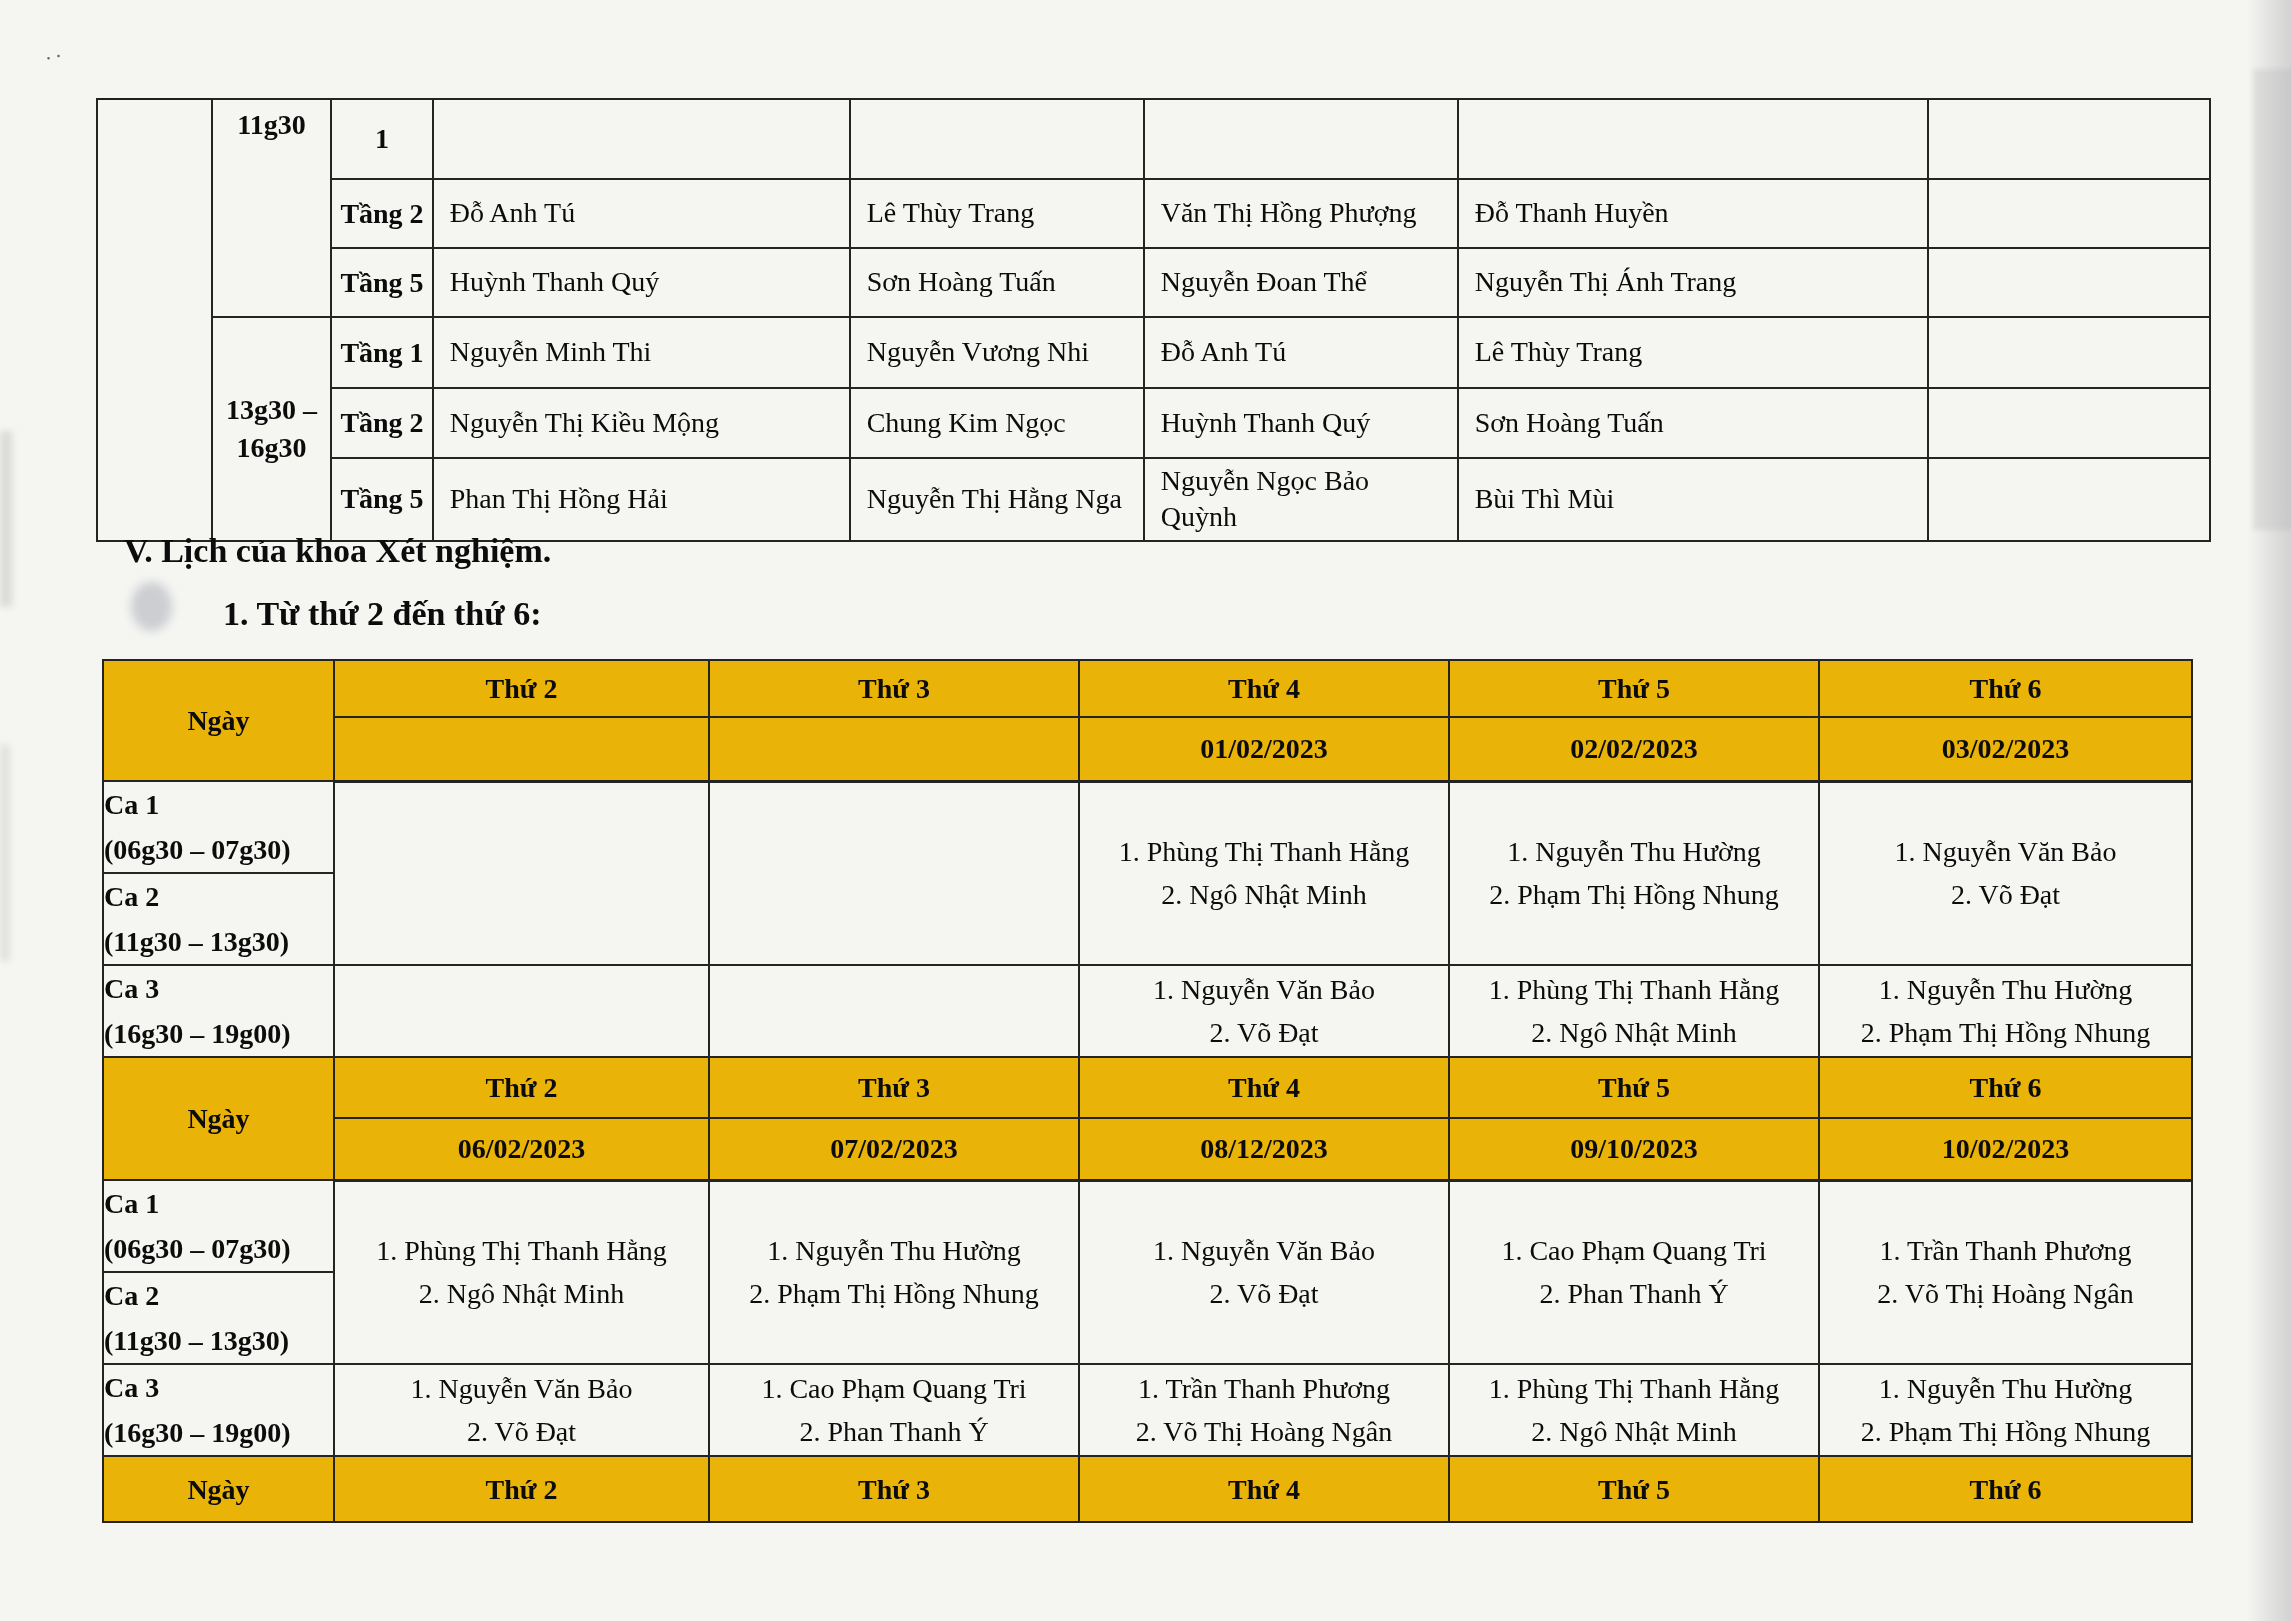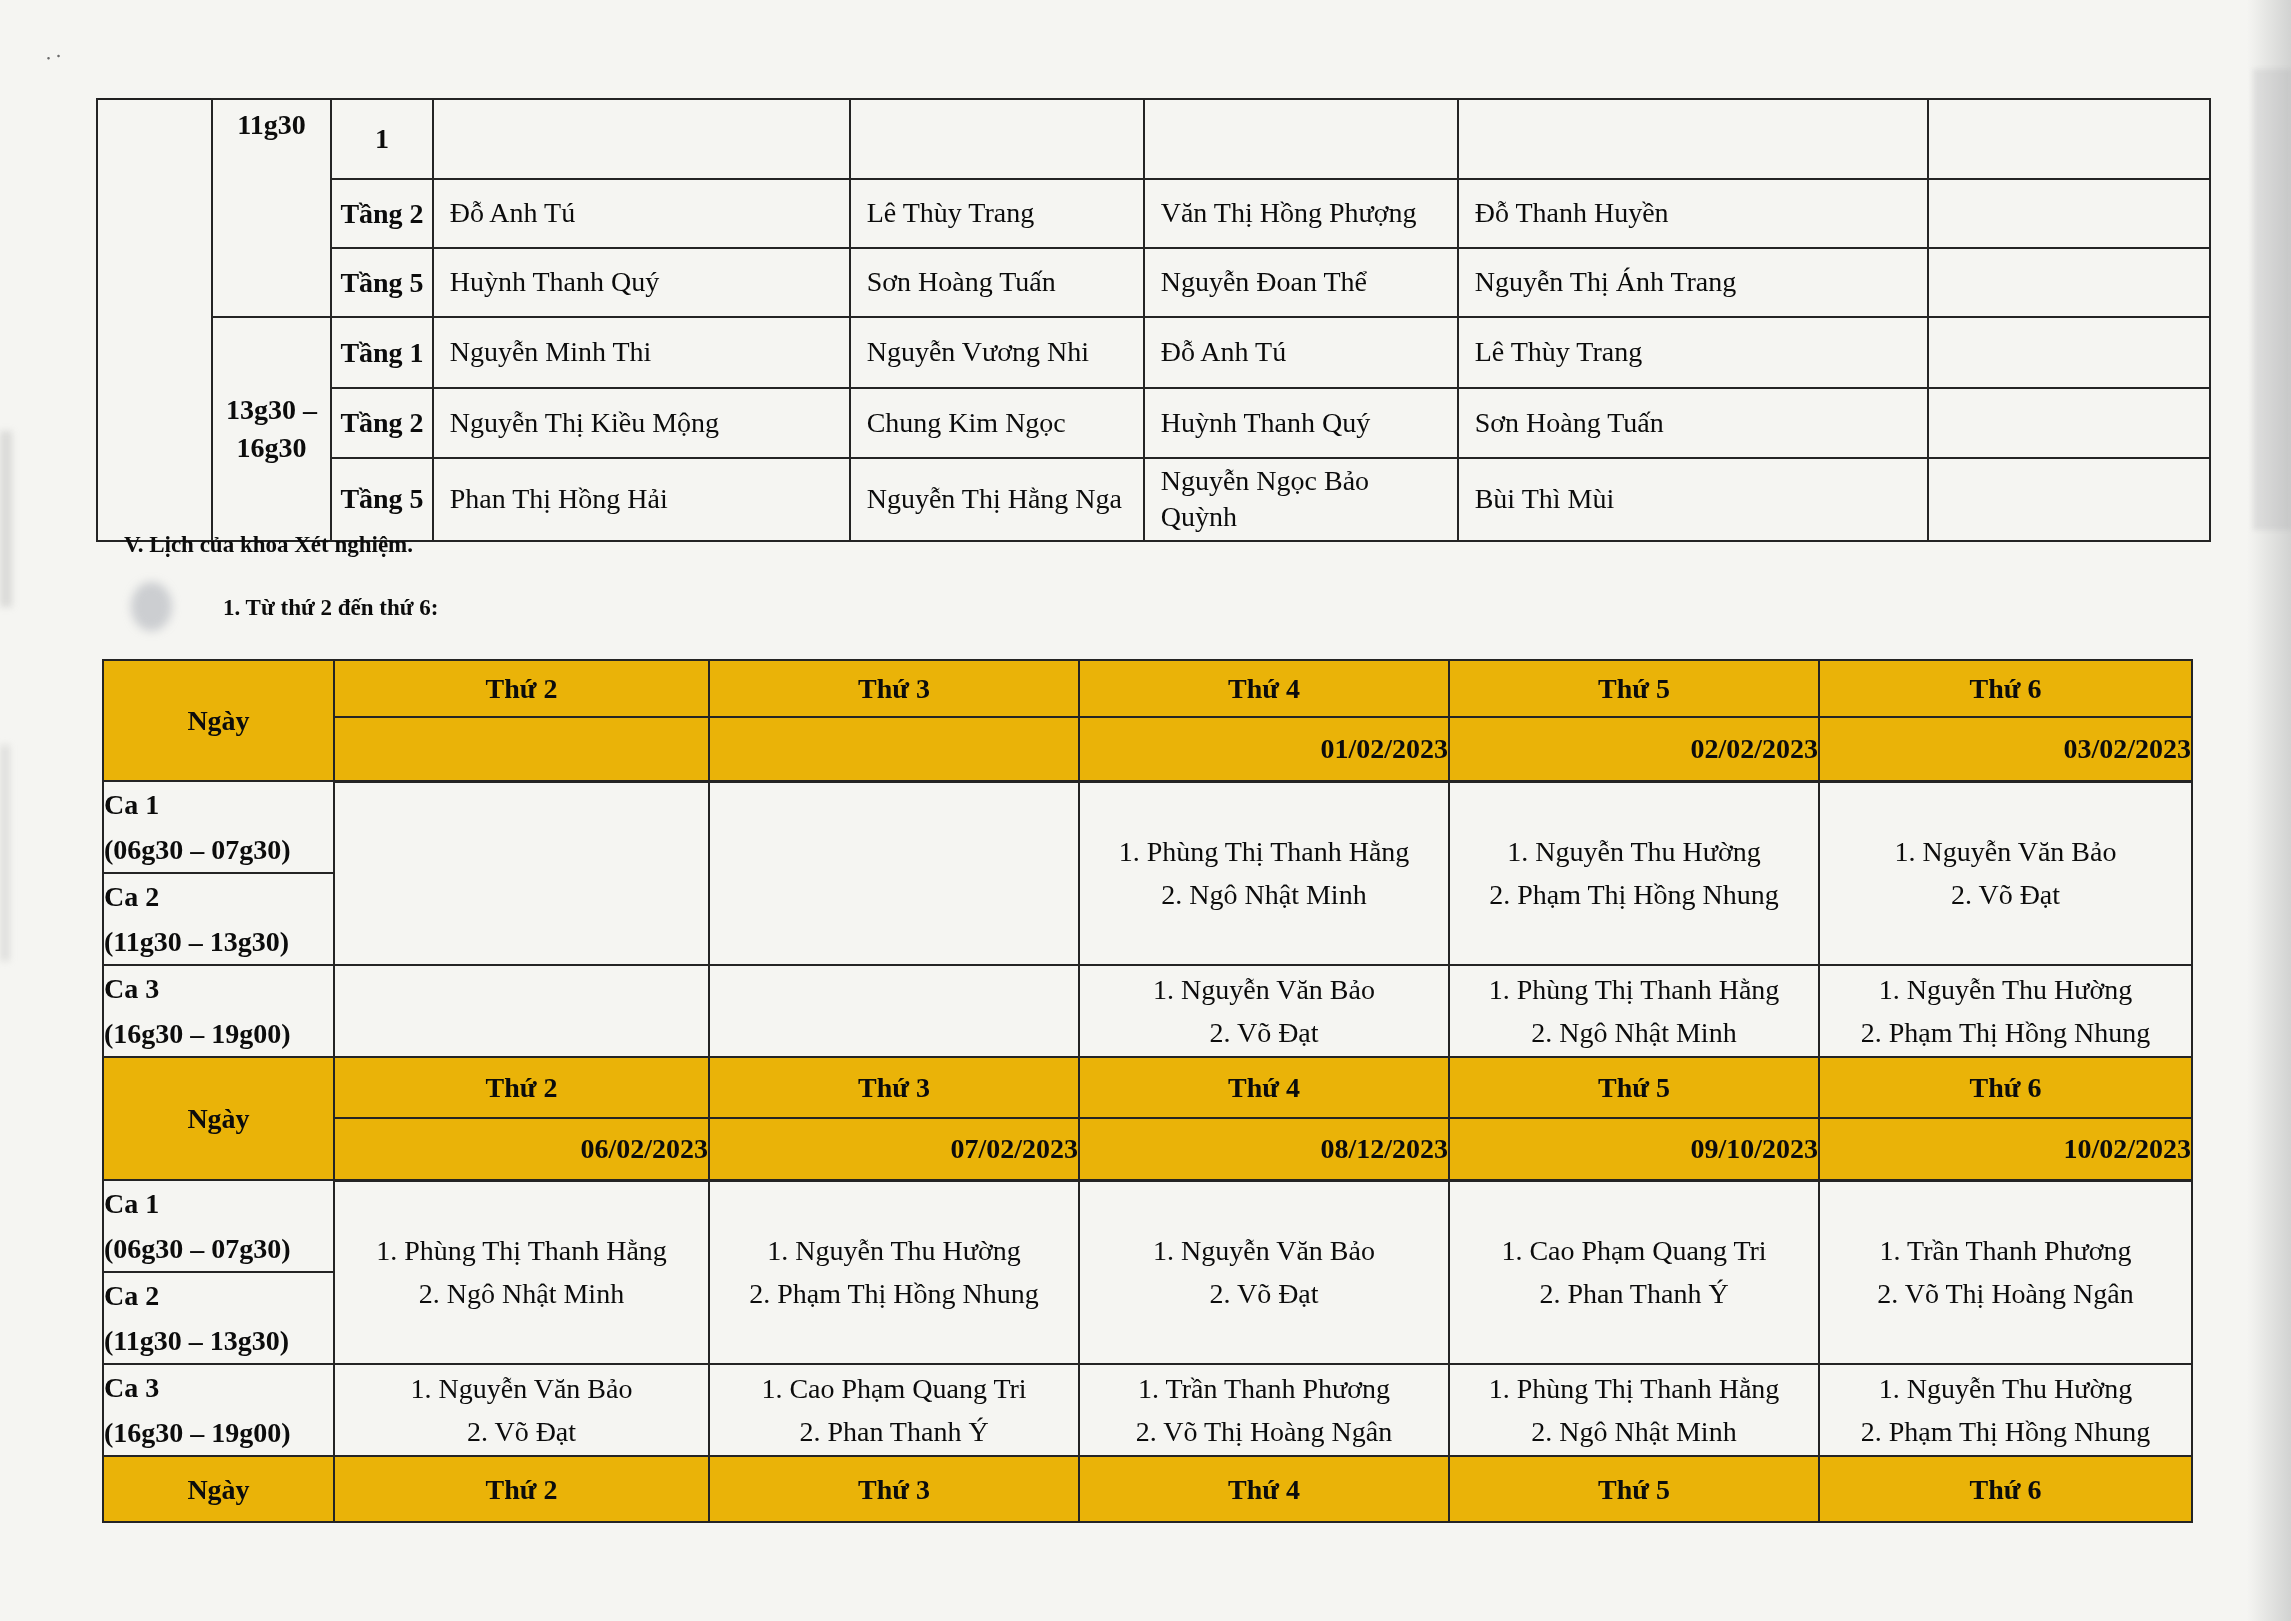--- a/index.html
+++ b/index.html
@@ -41,32 +41,32 @@
   }
   #top-table td.name-cell {
     text-align: left; padding: 3.9px 7.8px 3.9px 15.7px; line-height: 1.3; border-radius: 15px;
   }
 
   
   #schedule-table { left: 102px; top: 659px; width: 2090px; }
   .shade { background: #eab308; }
   .corner-cell { text-align: center; font-weight: bold; }
   .day-cell { text-align: center; font-weight: bold; font-size: 27.4px; }
-  .date-cell { text-align: right; font-weight: bold; font-size: 27.4px; }
+  .date-cell { text-align: center; font-weight: bold; font-size: 27.4px; }
   .bb3 { border-bottom-width: 2.9px !important; }
   .bb4 { border-bottom-width: 3.9px !important; }
   .bt3 { border-top-width: 2.9px !important; }
   td.shift-cell { text-align: left; font-weight: bold; margin-top: 20px; }
   td.shift-cell div { line-height: 45px; }
   td.assign-cell { text-align: center; padding: 2px 5.9px 2px 15.7px; }
   td.assign-cell div { line-height: 43px; white-space: nowrap; }
 
   
   .heading {
-    position: absolute; font-weight: bold; font-size: 23px; white-space: nowrap;
+    position: absolute; font-weight: bold; font-size: 34px; white-space: nowrap;
   }
   #section-heading { left: 124px; top: 532px; }
   #sub-heading { left: 223px; top: 595px; }
 
   
   .artifact { position: absolute; pointer-events: none; }
   #scan-band-right {
     right: 0; top: 0; width: 45px; height: 1621px;
     background: linear-gradient(to right, rgba(120,120,120,0), rgba(125,128,132,0.30));
   }

